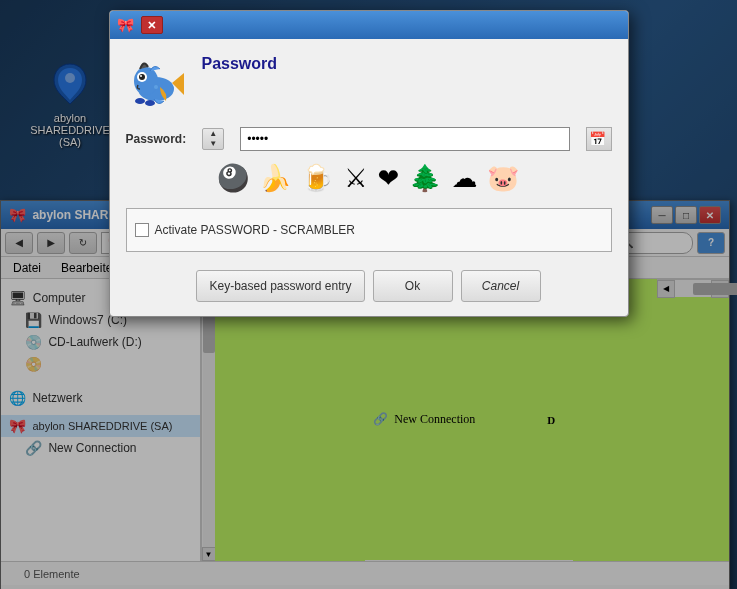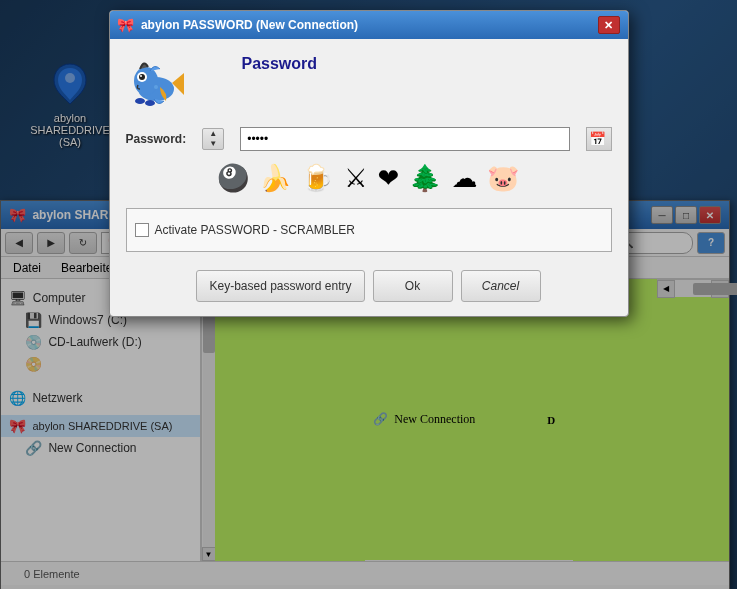--- a/index.html
+++ b/index.html
@@ -321,21 +321,20 @@
       margin-bottom: 12px;
     }
     .dialog-fish-icon {
       width: 64px;
       height: 64px;
       margin-right: 12px;
       flex-shrink: 0;
     }
     .dialog-header-text {
       padding-top: 4px;
-      margin-left: 40px;
     }
     .dialog-header-title {
       font-size: 16px;
       font-weight: bold;
       color: #1a1a8c;
       margin-bottom: 6px;
     }
     .dialog-header-desc {
       font-size: 12px;
       color: #333;
@@ -614,21 +613,20 @@
     <div class="explorer-statusbar">
       <span>0 Elemente</span>
     </div>
   </div>
 
   <div class="modal-overlay">
     <div class="password-dialog">
 
       <div class="dialog-titlebar">
         <span class="dialog-title-icon">🎀</span>
-        <span class="dialog-title-text">abylon PASSWORD (New Connection)</span>
         <div class="dialog-close-btn">✕</div>
       </div>
 
       <div class="dialog-body">
 
         <div class="dialog-header">
           <div class="dialog-fish-icon">
             
             <svg width="64" height="64" viewBox="0 0 64 64">
 

